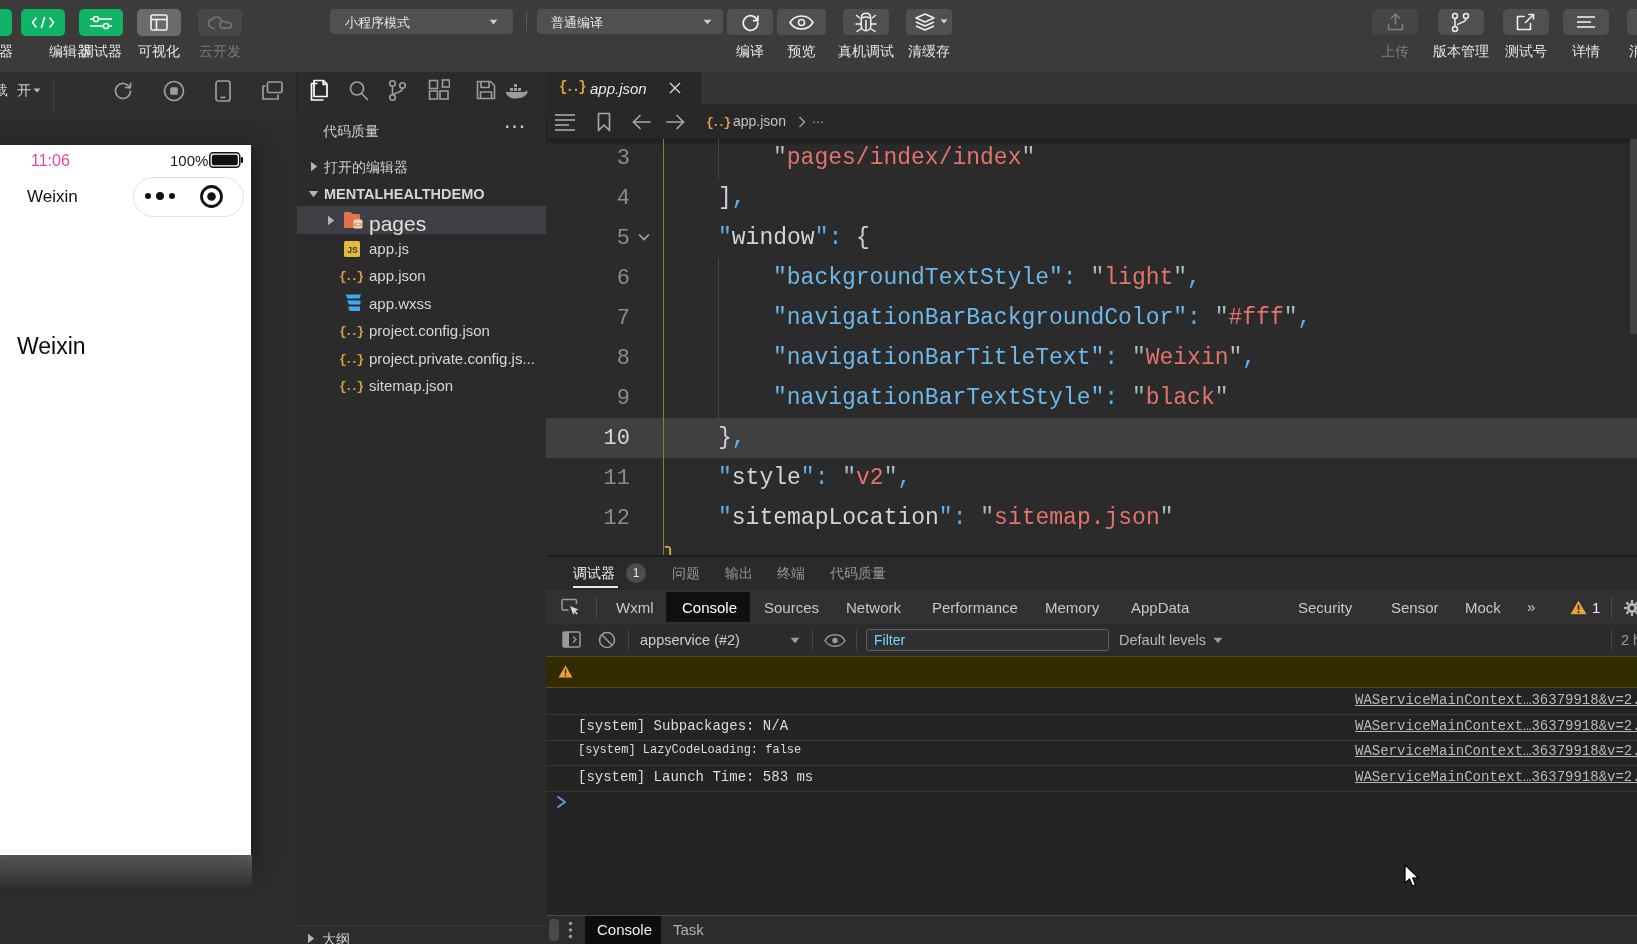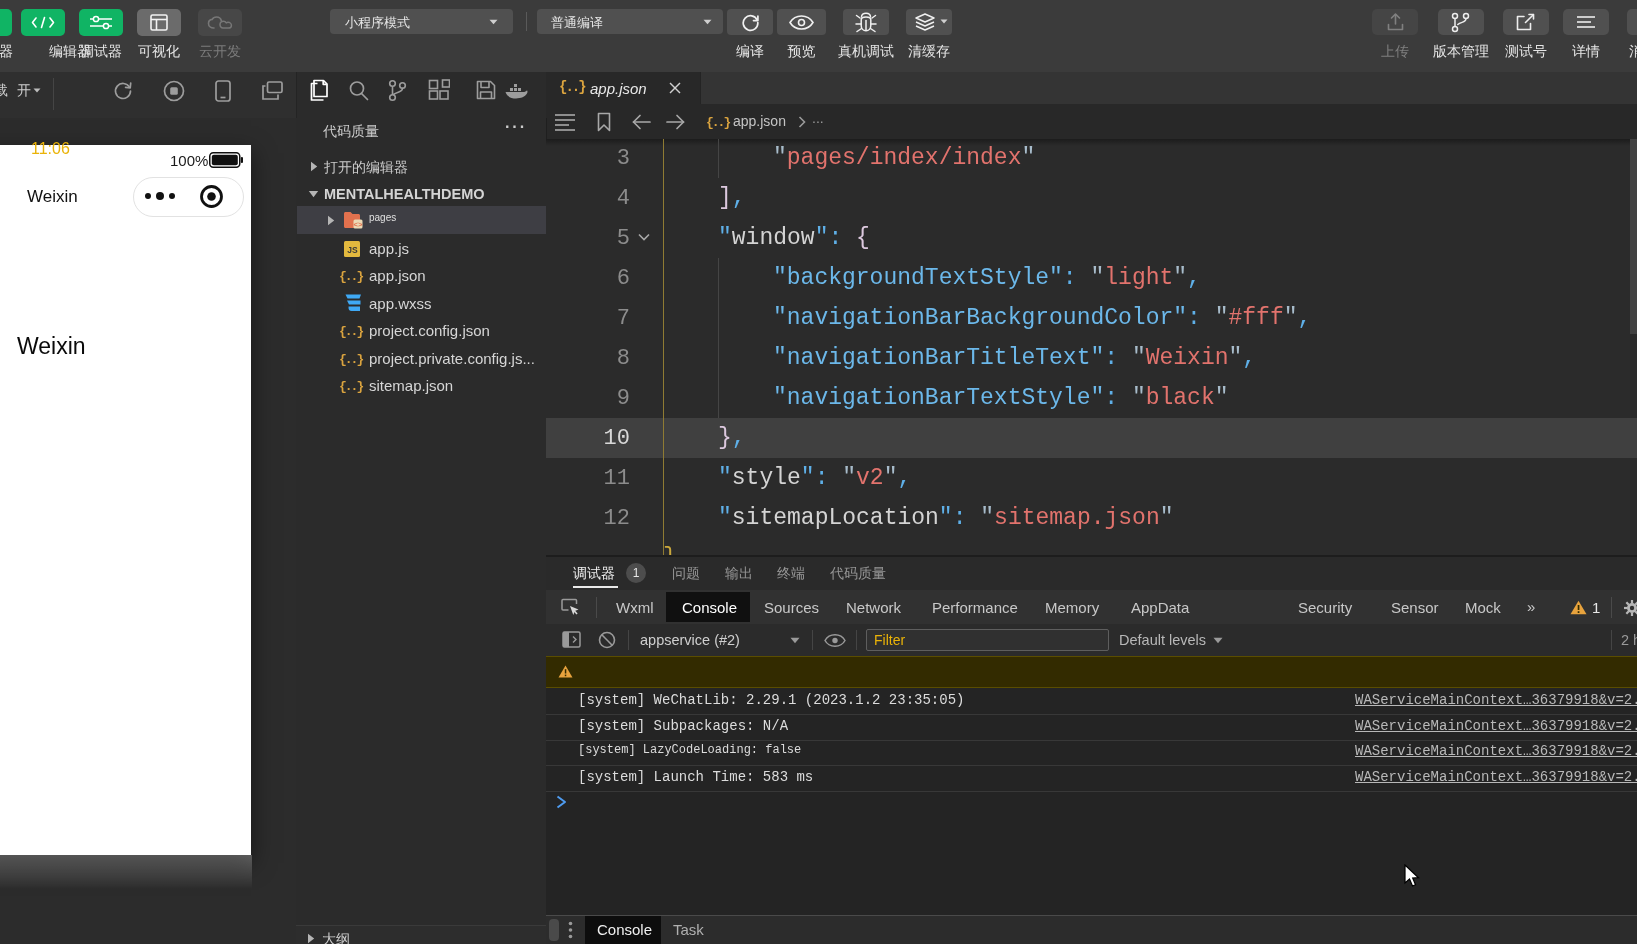--- a/index.html
+++ b/index.html
@@ -290,21 +290,21 @@
 <svg class="ic" style="left:798px;top:116px;" width="8" height="12" viewBox="0 0 8 12">
       <path d="M1.5 1 L6.5 6 L1.5 11" stroke="#9a9a9a" stroke-width="1.6" fill="none"></path>
     </svg>
 <div class="abs" style="left:812px;top:110px;font-size:14px;color:#9a9a9a;">...</div>
 
 <div class="abs" id="simarea" style="left:0;top:118px;width:296px;height:826px;background:#2c2c2c;"></div>
 
 <div class="abs" id="phone" style="left:-20px;top:145px;width:271px;height:710px;background:#ffffff;box-shadow:0 8px 22px rgba(0,0,0,0.55);"></div>
 <div class="abs" style="left:0;top:855px;width:252px;height:34px;background:linear-gradient(rgba(255,255,255,0.26),rgba(255,255,255,0));"></div>
 
-<div class="abs" style="left:31px;top:140px;font-size:16px;color:#eab308;">11:06</div>
+<div class="abs" style="left:31px;top:152px;font-size:16px;color:#ec4899;">11:06</div>
 <div class="abs" style="left:170px;top:152px;font-size:15px;color:#1a1a1a;">100%</div>
 <svg class="ic" style="left:209px;top:152px;" width="34" height="16" viewBox="0 0 34 16">
       <rect x="0.75" y="0.75" width="30" height="14.5" rx="3.5" fill="none" stroke="#111" stroke-width="1.5"></rect>
       <rect x="2.8" y="2.8" width="26" height="10.4" rx="2" fill="#111"></rect>
       <rect x="31.8" y="5" width="2.2" height="6" rx="1.1" fill="#111"></rect>
     </svg>
 
 <div class="abs" style="left:133px;top:177px;width:109px;height:38px;border:1px solid #e2e2e2;border-radius:20px;background:#fff;"></div>
 <svg class="ic" style="left:144px;top:192px;" width="34" height="8" viewBox="0 0 34 8">
       <circle cx="4" cy="4" r="3" fill="#111"></circle>
@@ -333,21 +333,21 @@
 
 <div class="abs" style="left:297px;top:206px;width:249px;height:28px;background:#3e3e44;"></div>
 <svg class="ic" style="left:327px;top:215px;" width="8" height="11" viewBox="0 0 8 11">
       <path d="M1 0.8 L7.2 5.5 L1 10.2 Z" fill="#b5b5b5"></path>
     </svg>
 <svg class="ic" style="left:343px;top:211px;" width="20" height="18" viewBox="0 0 20 18">
       <path d="M1 2.5 C1 1.7 1.7 1 2.5 1 L7.5 1 L9.5 3 L15.5 3 C16.3 3 17 3.7 17 4.5 L17 15.5 C17 16.3 16.3 17 15.5 17 L2.5 17 C1.7 17 1 16.3 1 15.5 Z" fill="#e2714e"></path>
       <rect x="10.5" y="8.5" width="9" height="9" rx="1.5" fill="#ecd9b5"></rect>
       <text x="15" y="15.6" font-size="7.5" font-weight="bold" fill="#e2714e" text-anchor="middle" font-family="Liberation Mono,monospace">&lt;&gt;</text>
     </svg>
-<div class="abs" style="left:369px;top:212px;font-size:10px;color:#e0e0e0;">pages</div>
+<div class="abs" style="left:369px;top:212px;font-size:21px;color:#e0e0e0;">pages</div>
 
 <svg class="ic" style="left:344px;top:241px;" width="16" height="16" viewBox="0 0 16 16">
       <rect x="0" y="0" width="16" height="16" rx="1.5" fill="#e3b93e"></rect>
       <text x="8.5" y="12" font-size="8.5" font-weight="bold" fill="#3a3a3a" text-anchor="middle" font-family="Liberation Sans,sans-serif">JS</text>
     </svg>
 <div class="abs" style="left:369px;top:240px;font-size:15px;color:#d6d6d6;">app.js</div>
 
 <div class="jsonic" style="left:339px;top:269px;font-size:13px;">{..}</div>
 <div class="abs" style="left:369px;top:267px;font-size:15px;color:#d6d6d6;">app.json</div>
 
@@ -478,36 +478,35 @@
 <svg class="ic" style="left:790px;top:637px;" width="10" height="7" viewBox="0 0 10 7">
       <path d="M0.5 0.8 L5 6.2 L9.5 0.8 Z" fill="#9a9a9a"></path>
     </svg>
 <div class="abs" style="left:812px;top:630px;width:1px;height:20px;background:#454545;"></div>
 <svg class="ic" style="left:824px;top:634px;" width="22" height="13" viewBox="0 0 22 13">
       <path d="M11 0.8 C6 0.8 2.5 3.8 1 6.5 C2.5 9.2 6 12.2 11 12.2 C16 12.2 19.5 9.2 21 6.5 C19.5 3.8 16 0.8 11 0.8 Z" stroke="#9a9a9a" stroke-width="1.5" fill="none"></path>
       <circle cx="11" cy="6.5" r="2.7" fill="#9a9a9a"></circle>
     </svg>
 <div class="abs" style="left:856px;top:630px;width:1px;height:20px;background:#454545;"></div>
 <div class="abs" style="left:866px;top:629px;width:243px;height:22px;background:#303030;border:1px solid #5e5e5e;border-radius:2px;box-sizing:border-box;"></div>
-<div class="abs" style="left:874px;top:632px;font-size:14px;color:#eab308;">Filter</div>
+<div class="abs" style="left:874px;top:632px;font-size:14px;color:#7dd3fc;">Filter</div>
 <div class="abs" style="left:1119px;top:632px;font-size:14.5px;color:#b8b8b8;">Default levels</div>
 <svg class="ic" style="left:1213px;top:637px;" width="10" height="7" viewBox="0 0 10 7">
       <path d="M0.5 0.8 L5 6.2 L9.5 0.8 Z" fill="#9a9a9a"></path>
     </svg>
 <div class="abs" style="left:1611px;top:630px;width:1px;height:20px;background:#454545;"></div>
 <div class="abs" style="left:1621px;top:632px;font-size:14.5px;color:#9a9a9a;white-space:nowrap;">2 h</div>
 
 <div class="abs" style="left:546px;top:656px;width:1091px;height:32px;background:#332b00;border-top:1px solid #5a4d00;border-bottom:1px solid #5a4d00;box-sizing:border-box;"></div>
 <svg class="ic" style="left:558px;top:665px;" width="15" height="13" viewBox="0 0 15 13">
       <path d="M7.5 0.5 L14.5 12.5 L0.5 12.5 Z" fill="#e8a33d"></path>
       <rect x="6.8" y="4.2" width="1.5" height="4.3" fill="#332b00"></rect>
       <rect x="6.8" y="9.6" width="1.5" height="1.6" fill="#332b00"></rect>
     </svg>
 
-<div class="abs mono" style="left:578px;top:692px;font-size:14px;color:#dcdcdc;">[system] WeChatLib: 2.29.1 (2023.1.2 23:35:05)</div>
 <div class="abs mono" style="left:578px;top:718px;font-size:14px;color:#dcdcdc;">[system] Subpackages: N/A</div>
 <div class="abs mono" style="left:578px;top:743px;font-size:12px;color:#dcdcdc;">[system] LazyCodeLoading: false</div>
 <div class="abs mono" style="left:578px;top:769px;font-size:14px;color:#dcdcdc;">[system] Launch Time: 583 ms</div>
 <div class="abs mono" style="left:1355px;top:692px;width:282px;overflow:hidden;font-size:14px;color:#b8b8b8;text-decoration:underline;white-space:nowrap;">WAServiceMainContext…36379918&amp;v=2.</div>
 <div class="abs mono" style="left:1355px;top:718px;width:282px;overflow:hidden;font-size:14px;color:#b8b8b8;text-decoration:underline;white-space:nowrap;">WAServiceMainContext…36379918&amp;v=2.</div>
 <div class="abs mono" style="left:1355px;top:743px;width:282px;overflow:hidden;font-size:14px;color:#b8b8b8;text-decoration:underline;white-space:nowrap;">WAServiceMainContext…36379918&amp;v=2.</div>
 <div class="abs mono" style="left:1355px;top:769px;width:282px;overflow:hidden;font-size:14px;color:#b8b8b8;text-decoration:underline;white-space:nowrap;">WAServiceMainContext…36379918&amp;v=2.</div>
 <div class="abs" style="left:546px;top:714px;width:1091px;height:1px;background:#383838;"></div>
 <div class="abs" style="left:546px;top:740px;width:1091px;height:1px;background:#383838;"></div>
 <div class="abs" style="left:546px;top:765px;width:1091px;height:1px;background:#383838;"></div>

